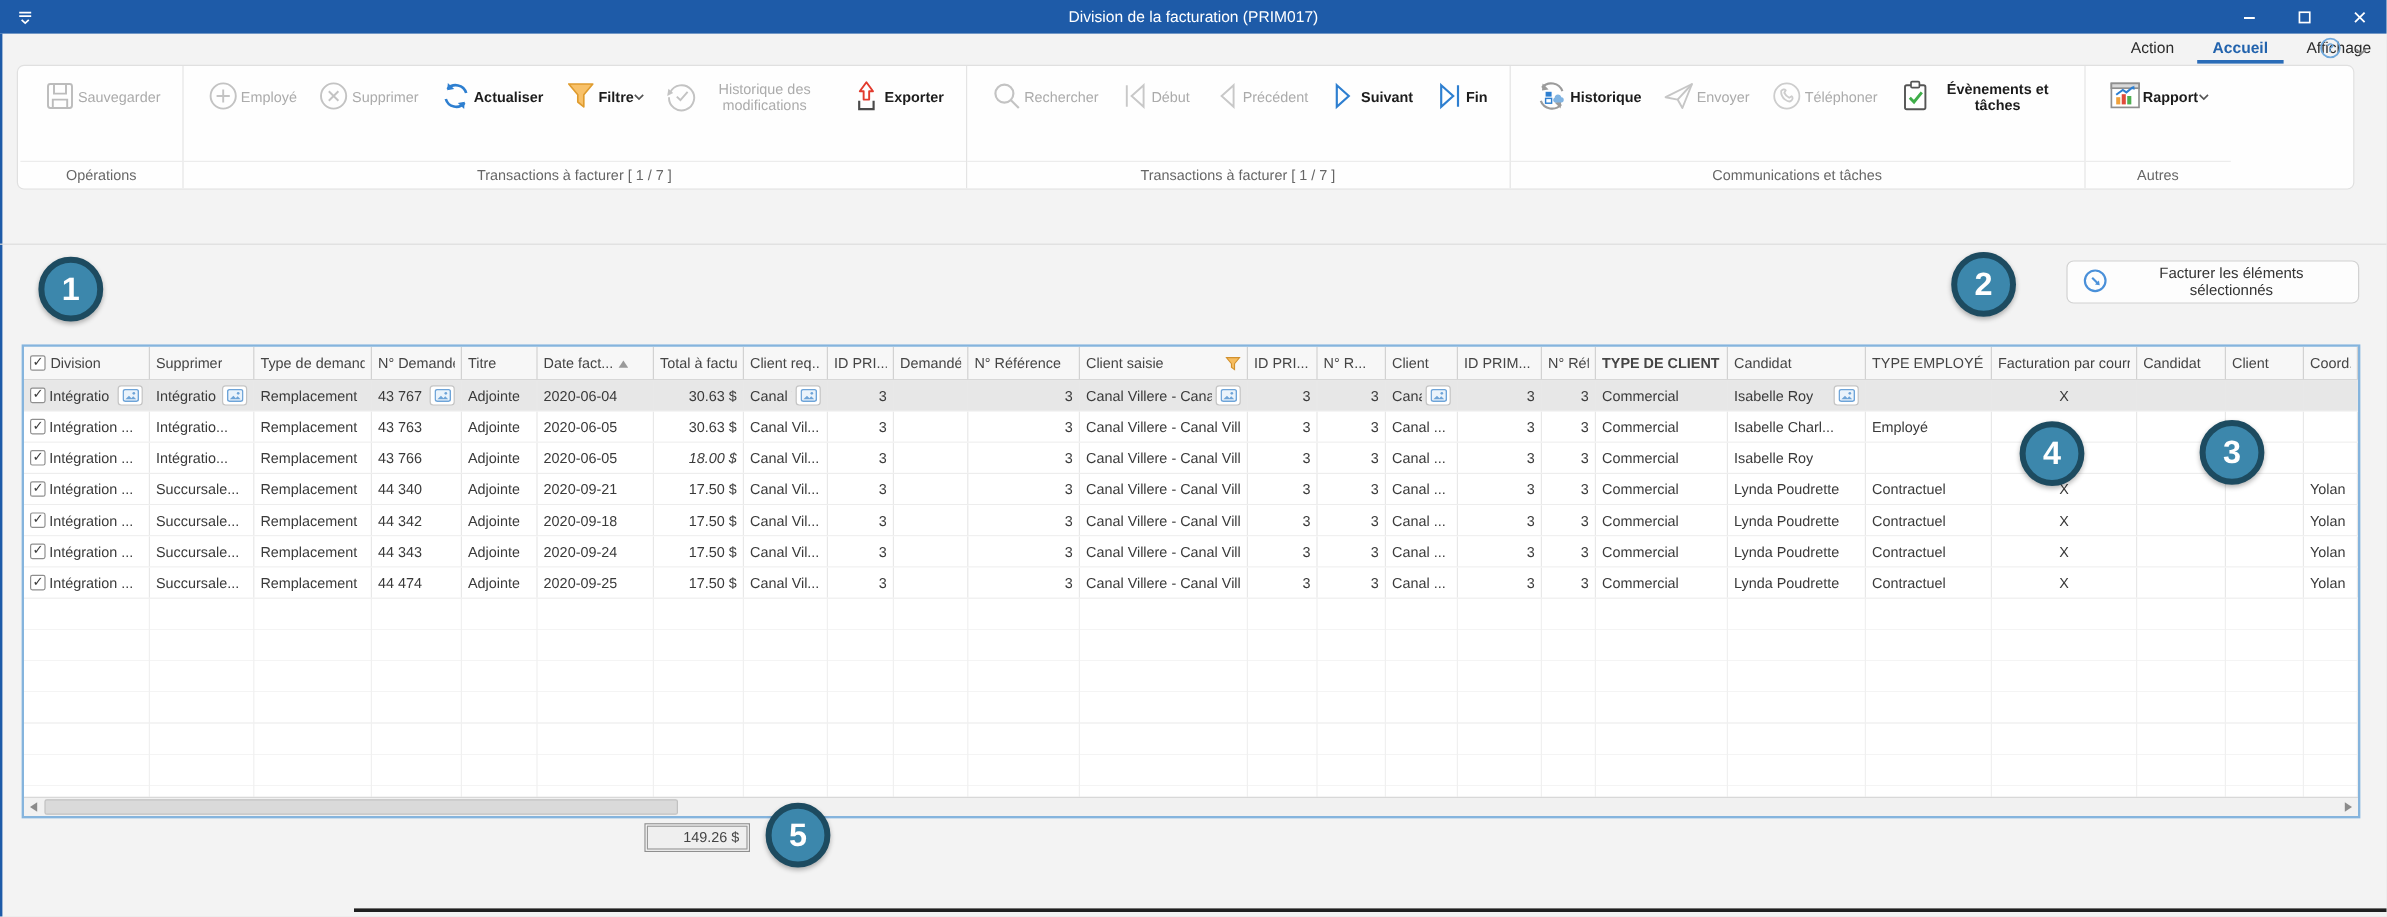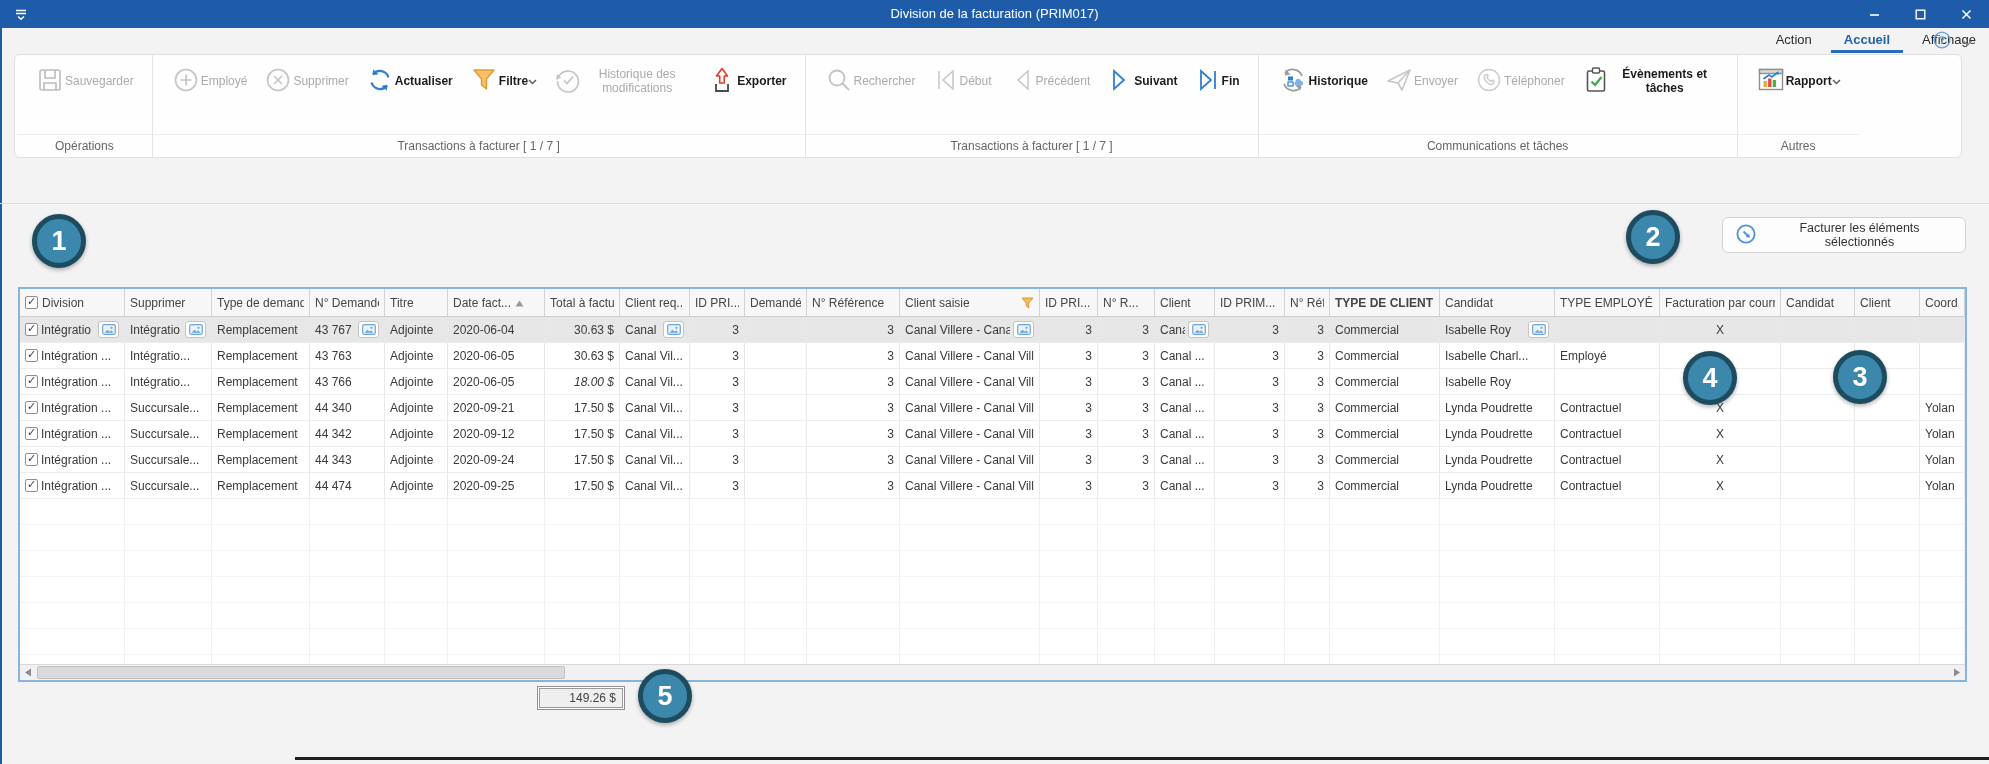--- a/index.html
+++ b/index.html
@@ -802,21 +802,21 @@
             <div class="cell" style="width: 98px;">
               <span class="ct">Remplacement</span>
             </div>
             <div class="cell" style="width: 75px;">
               <span class="ct">44 342</span>
             </div>
             <div class="cell" style="width: 63px;">
               <span class="ct">Adjointe</span>
             </div>
             <div class="cell" style="width: 97px;">
-              <span class="ct">2020-09-12</span>
+              <span class="ct">2020-09-18</span>
             </div>
             <div class="cell r" style="width: 75px;">
               <span class="ct">17.50 $</span>
             </div>
             <div class="cell" style="width: 70px;">
               <span class="ct">Canal Vil...</span>
             </div>
             <div class="cell r" style="width: 55px;">
               <span class="ct">3</span>
             </div>

